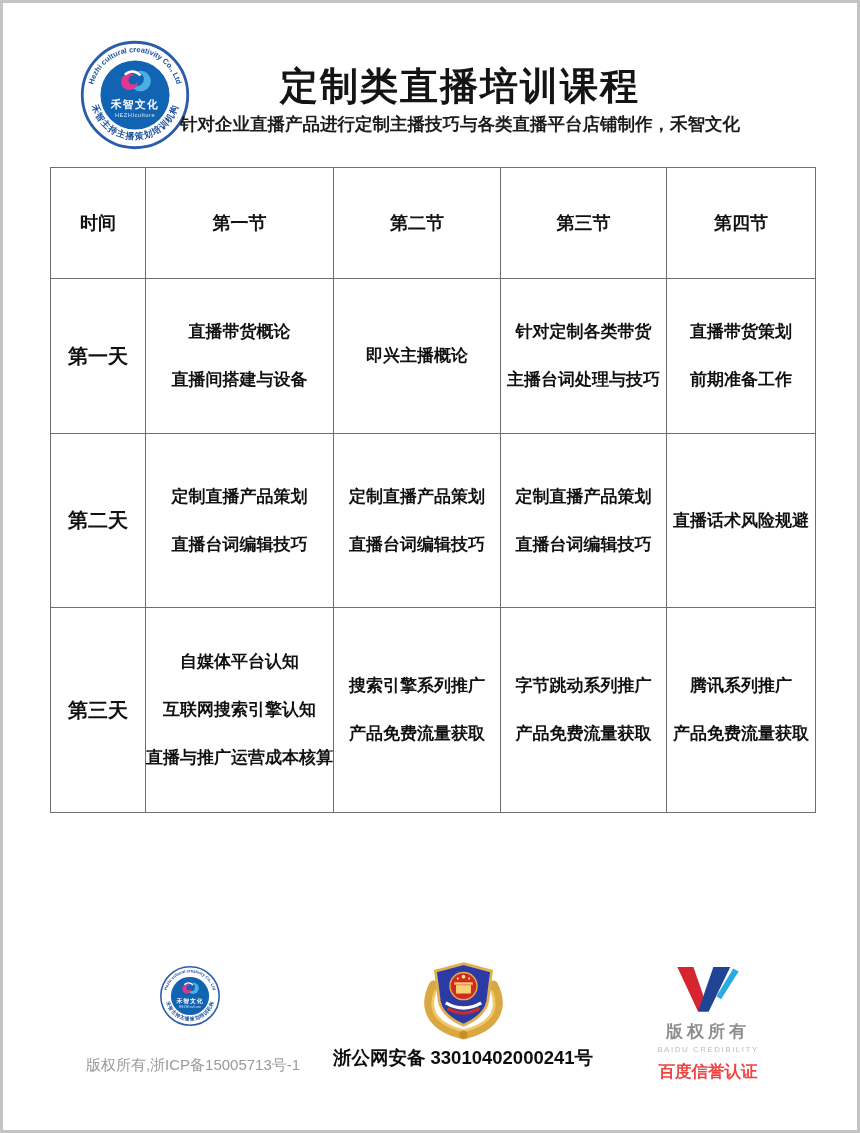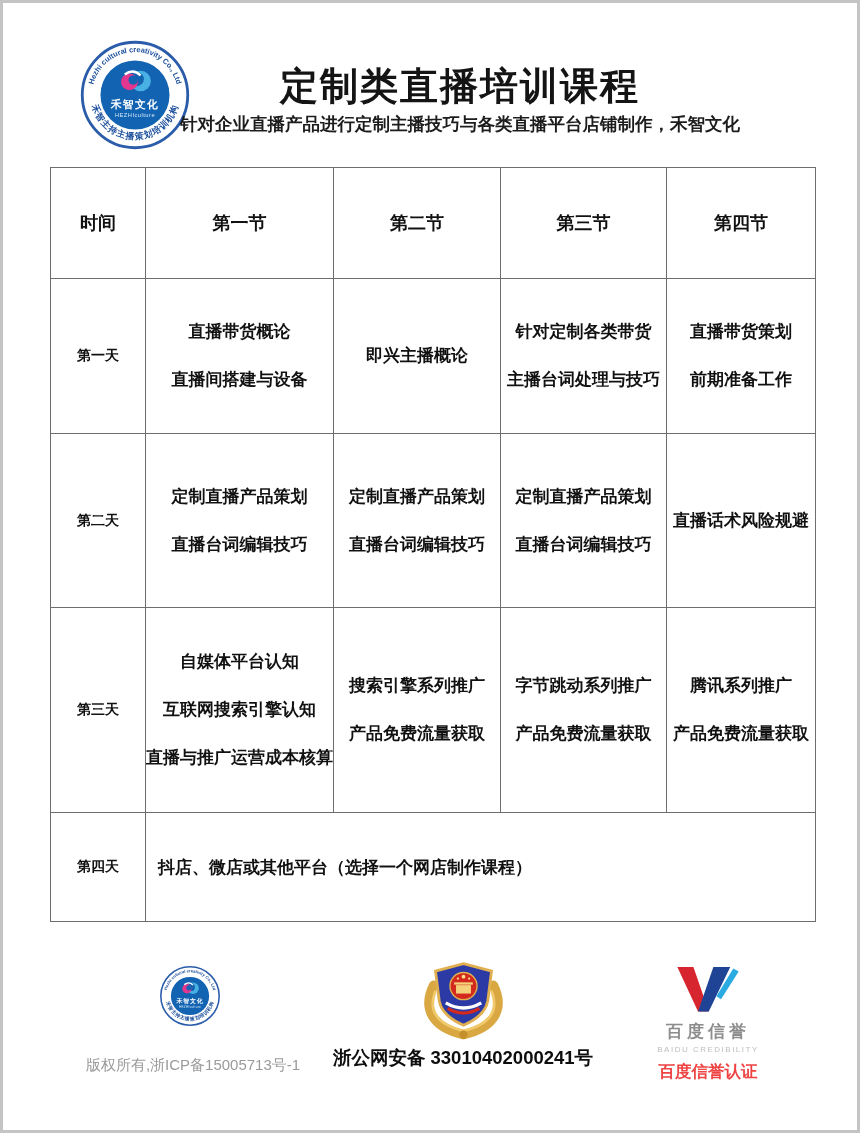--- a/index.html
+++ b/index.html
@@ -53,21 +53,21 @@
   table.schedule td {
     border: 1.5px solid #6e6e6e;
     text-align: center;
     vertical-align: middle;
     font-weight: 700;
     color: #111;
     padding: 0;
     margin-left: 40px;
   }
   table.schedule tr.hdr td { font-size: 18px; height: 110px; }
-  table.schedule td.day { font-size: 14px; }
+  table.schedule td.day { font-size: 20px; }
   table.schedule td.cell {
     font-size: 17px;
     line-height: 48px;
     white-space: pre-line;
   }
   table.schedule td.span-cell {
     font-size: 17px;
     text-align: left;
     padding-left: 12px;
   }
@@ -214,24 +214,20 @@
         <td class="cell">自媒体平台认知
 互联网搜索引擎认知
 直播与推广运营成本核算</td>
         <td class="cell">搜索引擎系列推广
 产品免费流量获取</td>
         <td class="cell">字节跳动系列推广
 产品免费流量获取</td>
         <td class="cell">腾讯系列推广
 产品免费流量获取</td>
       </tr>
-      <tr class="r4">
-        <td class="day">第四天</td>
-        <td class="span-cell" colspan="4">抖店、微店或其他平台（选择一个网店制作课程）</td>
-      </tr>
     </tbody>
   </table>
 
   <svg class="footer-logo" viewBox="0 0 120 120">
     <use href="#hezhi-logo"></use>
   </svg>
   <div class="copyright">版权所有,浙ICP备15005713号-1</div>
 
   <svg class="police-badge" viewBox="0 0 100 90">
     <path d="M18,28 C 6,52 15,73 50,81" stroke="#d9a843" stroke-width="10" fill="none" stroke-linecap="round"></path>
@@ -250,18 +246,18 @@
     <path d="M33,53 Q50,63 67,53" stroke="#d42a1d" stroke-width="3.5" fill="none"></path>
   </svg>
   <div class="police-record">浙公网安备 33010402000241号</div>
 
   <div class="baidu-block">
     <svg class="baidu-mark" viewBox="0 0 80 60">
       <polygon points="0,0 21,0 41,58 27,58" fill="#d6252e"></polygon>
       <polygon points="47,0 69,0 41,58 27,58" fill="#1f4496"></polygon>
       <polygon points="73,2 80,6 57,42 51,38" fill="#29aae1"></polygon>
     </svg>
-    <div class="baidu-cn">百度信誉</div>
+    <div class="baidu-cn">版权所有</div>
     <div class="baidu-en">BAIDU CREDIBILITY</div>
     <div class="baidu-caption">百度信誉认证</div>
   </div>
 
 </div>
 
 </body></html>

